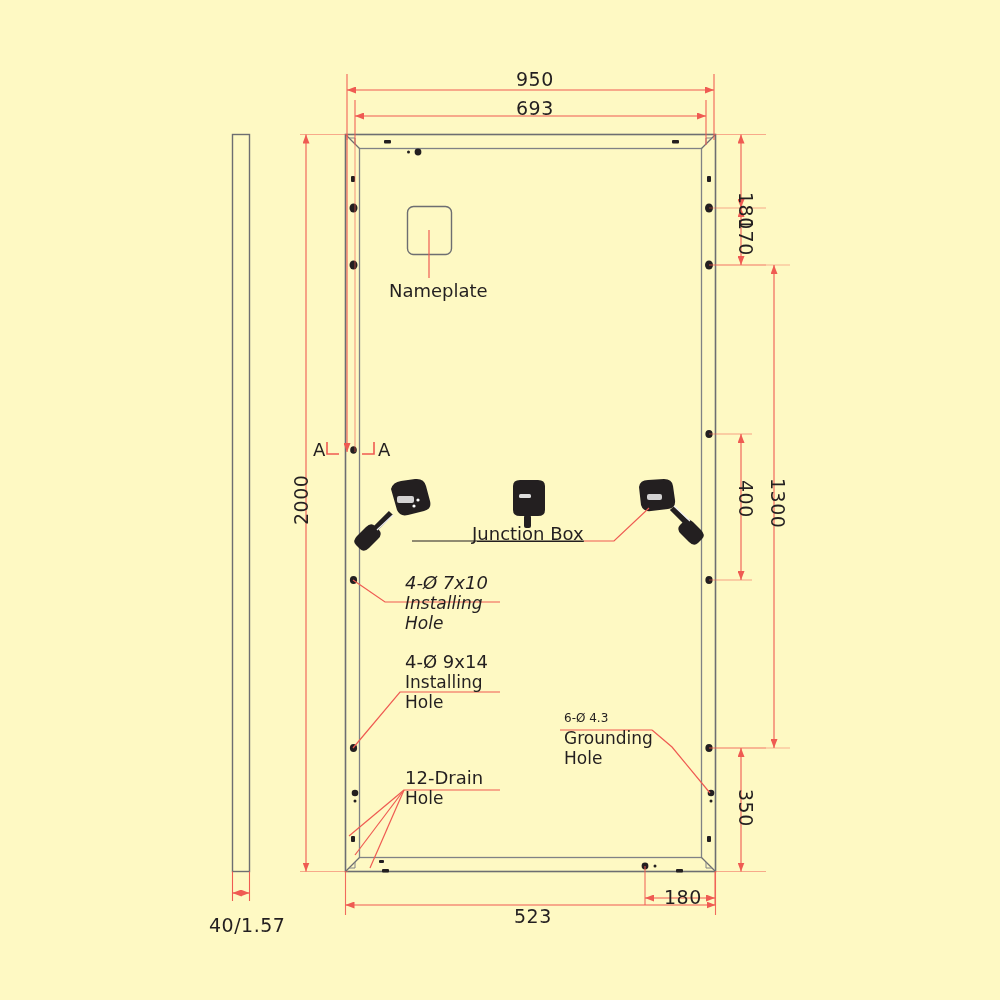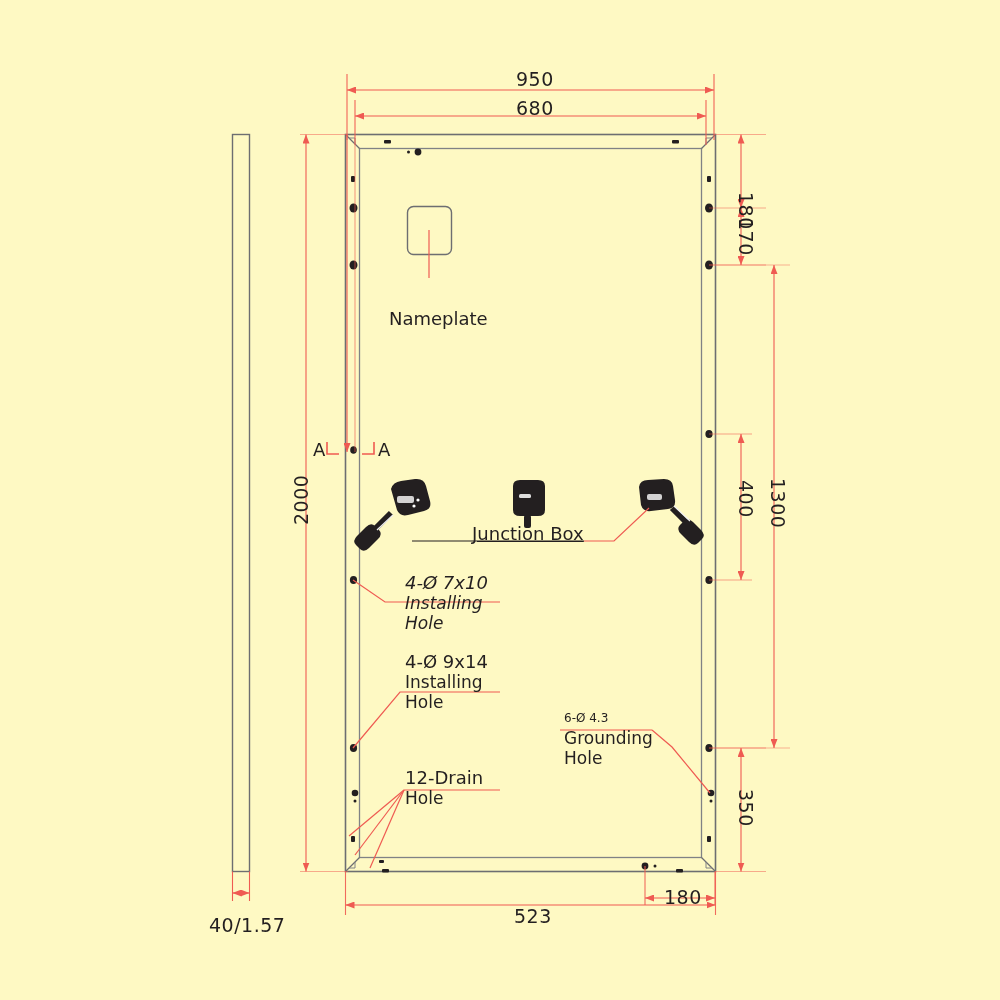--- a/index.html
+++ b/index.html
@@ -204,35 +204,35 @@
     </g>
 
     <g stroke="#ef5b52" stroke-width="1.1" fill="none">
       <line x1="345.5" y1="871.5" x2="345.5" y2="915" opacity="0.9"></line>
       <line x1="715.5" y1="871.5" x2="715.5" y2="915" opacity="0.9"></line>
       <line x1="345.5" y1="905" x2="715.5" y2="905" marker-start="url(#arrL)" marker-end="url(#arrR)"></line>
     </g>
   </svg>
 
   <div class="lbl dim" style="left:516px;top:68px;">950</div>
-  <div class="lbl dim" style="left:516px;top:97px;">680</div>
+  <div class="lbl dim" style="left:516px;top:97px;">693</div>
 
   <div class="lbl dim rot" style="left:290px;top:525px;transform:rotate(-90deg);">2000</div>
 
   <div class="lbl dim rot" style="left:757px;top:192px;transform:rotate(90deg);">180</div>
   <div class="lbl dim rot" style="left:757px;top:218px;transform:rotate(90deg);">170</div>
   <div class="lbl dim rot" style="left:789px;top:478px;transform:rotate(90deg);">1300</div>
   <div class="lbl dim rot" style="left:757px;top:480px;transform:rotate(90deg);">400</div>
   <div class="lbl dim rot" style="left:757px;top:789px;transform:rotate(90deg);">350</div>
 
   <div class="lbl dim" style="left:664px;top:886px;">180</div>
   <div class="lbl dim" style="left:514px;top:905px;">523</div>
   <div class="lbl dim" style="left:209px;top:914px;">40/1.57</div>
 
-  <div class="lbl ann" style="left:389px;top:281px;font-size:18px;margin-top:28px;">Nameplate</div>
+  <div class="lbl ann" style="left:389px;top:281px;font-size:18px;">Nameplate</div>
   <div class="lbl ann" style="left:472px;top:524px;font-size:18px;text-decoration:underline;">Junction Box</div>
 
   <div class="lbl ann" style="left:313px;top:440px;font-size:18px;">A</div>
   <div class="lbl ann" style="left:378px;top:440px;font-size:18px;">A</div>
 
   <div style="position:absolute;left:405px;top:573px;font-style:italic;">
     <div class="lbl ann" style="position:static;font-size:18px;">4-Ø 7x10</div>
     <div class="lbl ann" style="position:static;font-size:17px;">Installing</div>
     <div class="lbl ann" style="position:static;font-size:17px;">Hole</div>
   </div>

